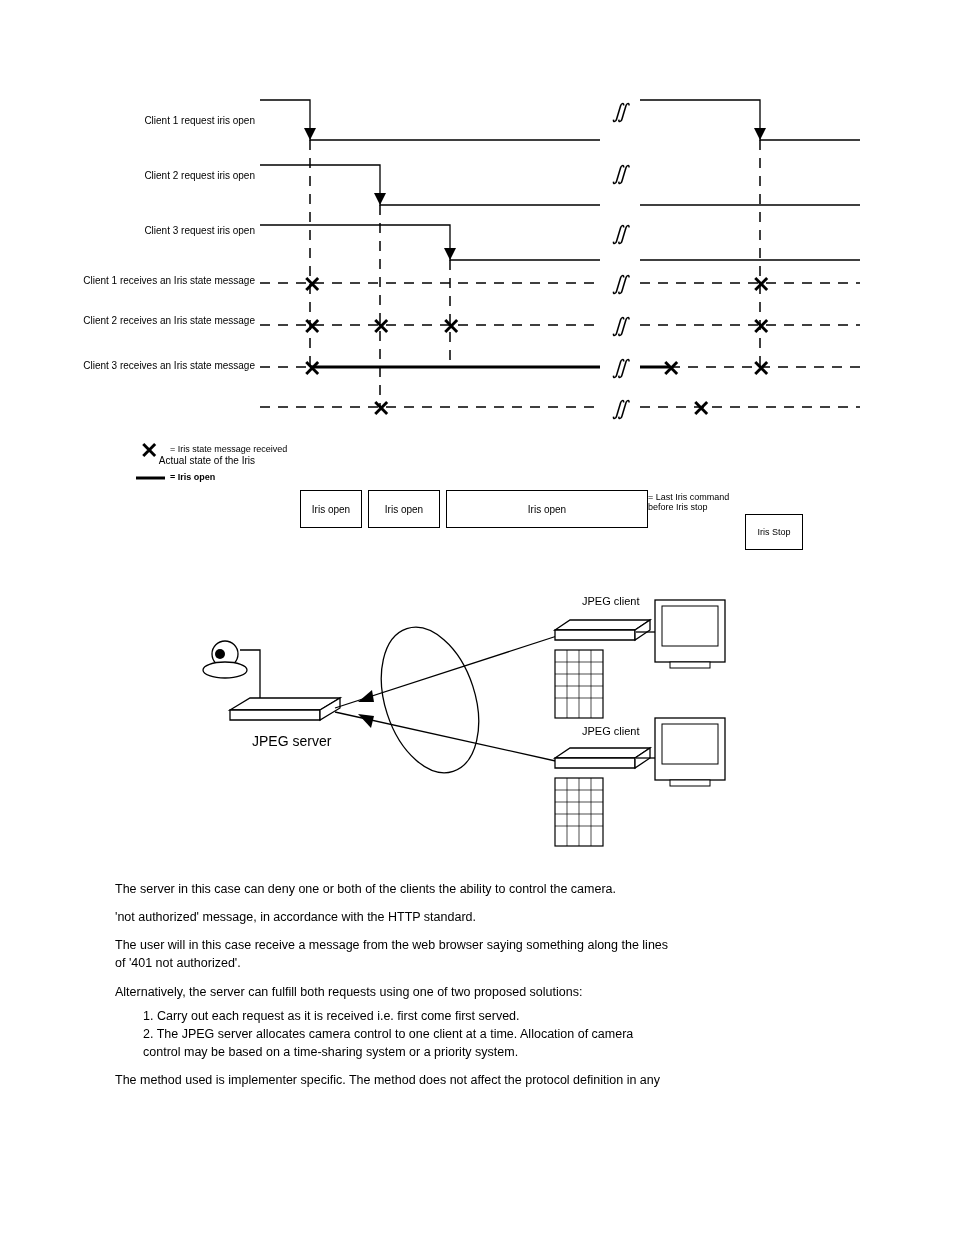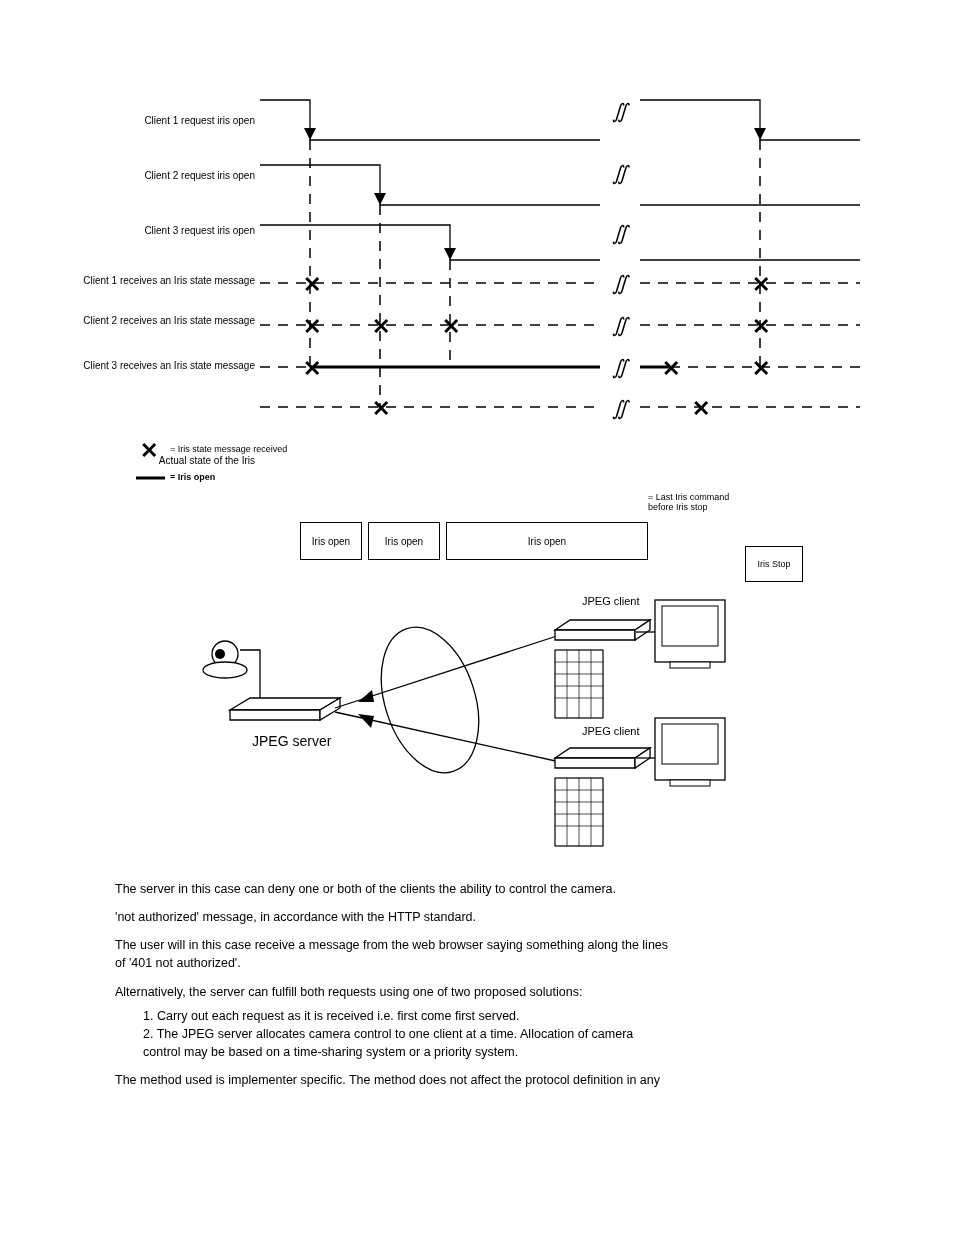--- a/index.html
+++ b/index.html
@@ -11,21 +11,21 @@
     font-family: Arial, Helvetica, sans-serif;
     color: #000;
     position: relative;
   }
   .page {
     position: relative;
     width: 954px;
     height: 1237px;
   }
   .abs { position: absolute; }
-  .box { border: 1.5px solid #000; margin-top: 32px; }
+  .box { border: 1.5px solid #000; }
   .thin { stroke: #000; stroke-width: 1.3; fill: none; }
   .thick { stroke: #000; stroke-width: 3; fill: none; }
   .dash { stroke: #000; stroke-width: 1.5; stroke-dasharray: 10 8; fill: none; }
   .rowLabel { font-size: 10px; text-align: right; }
   .smallLabel { font-size: 9px; }
   .x { font-family: Arial, sans-serif; font-size: 22px; font-weight: bold; }
   .break { font-family: Georgia, serif; font-size: 20px; font-style: italic; }
 </style>
 </head>
 <body>

